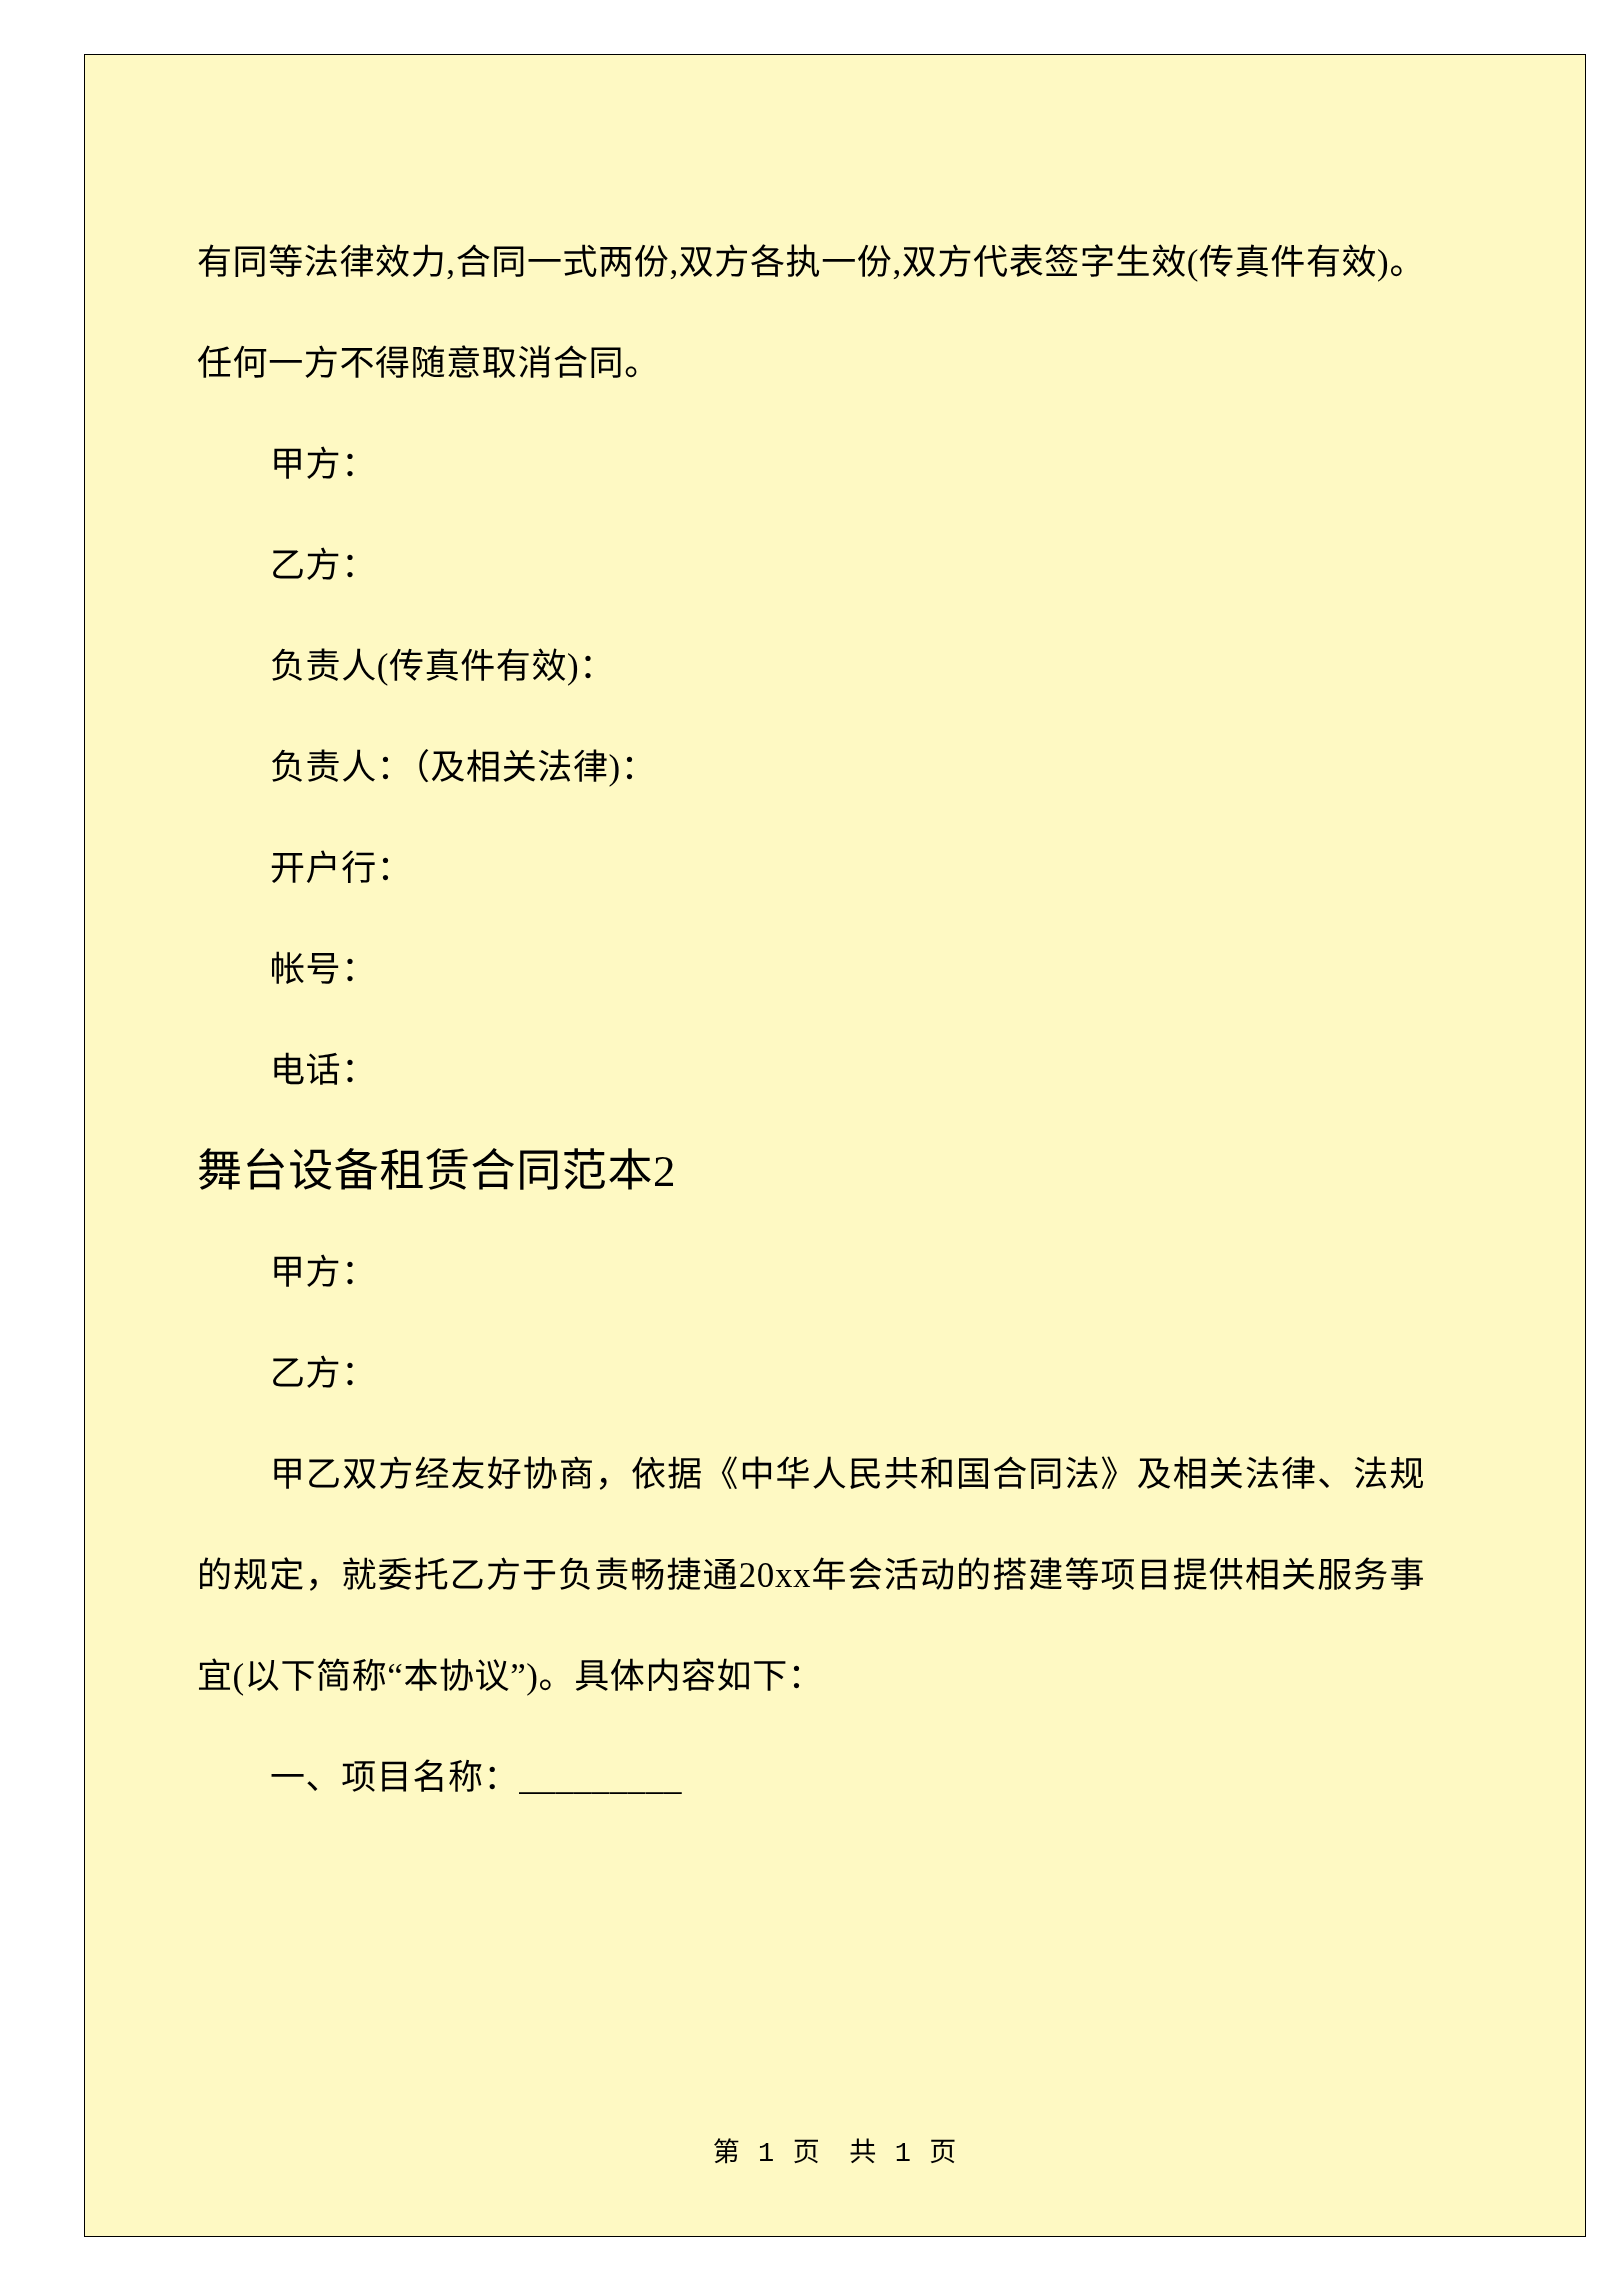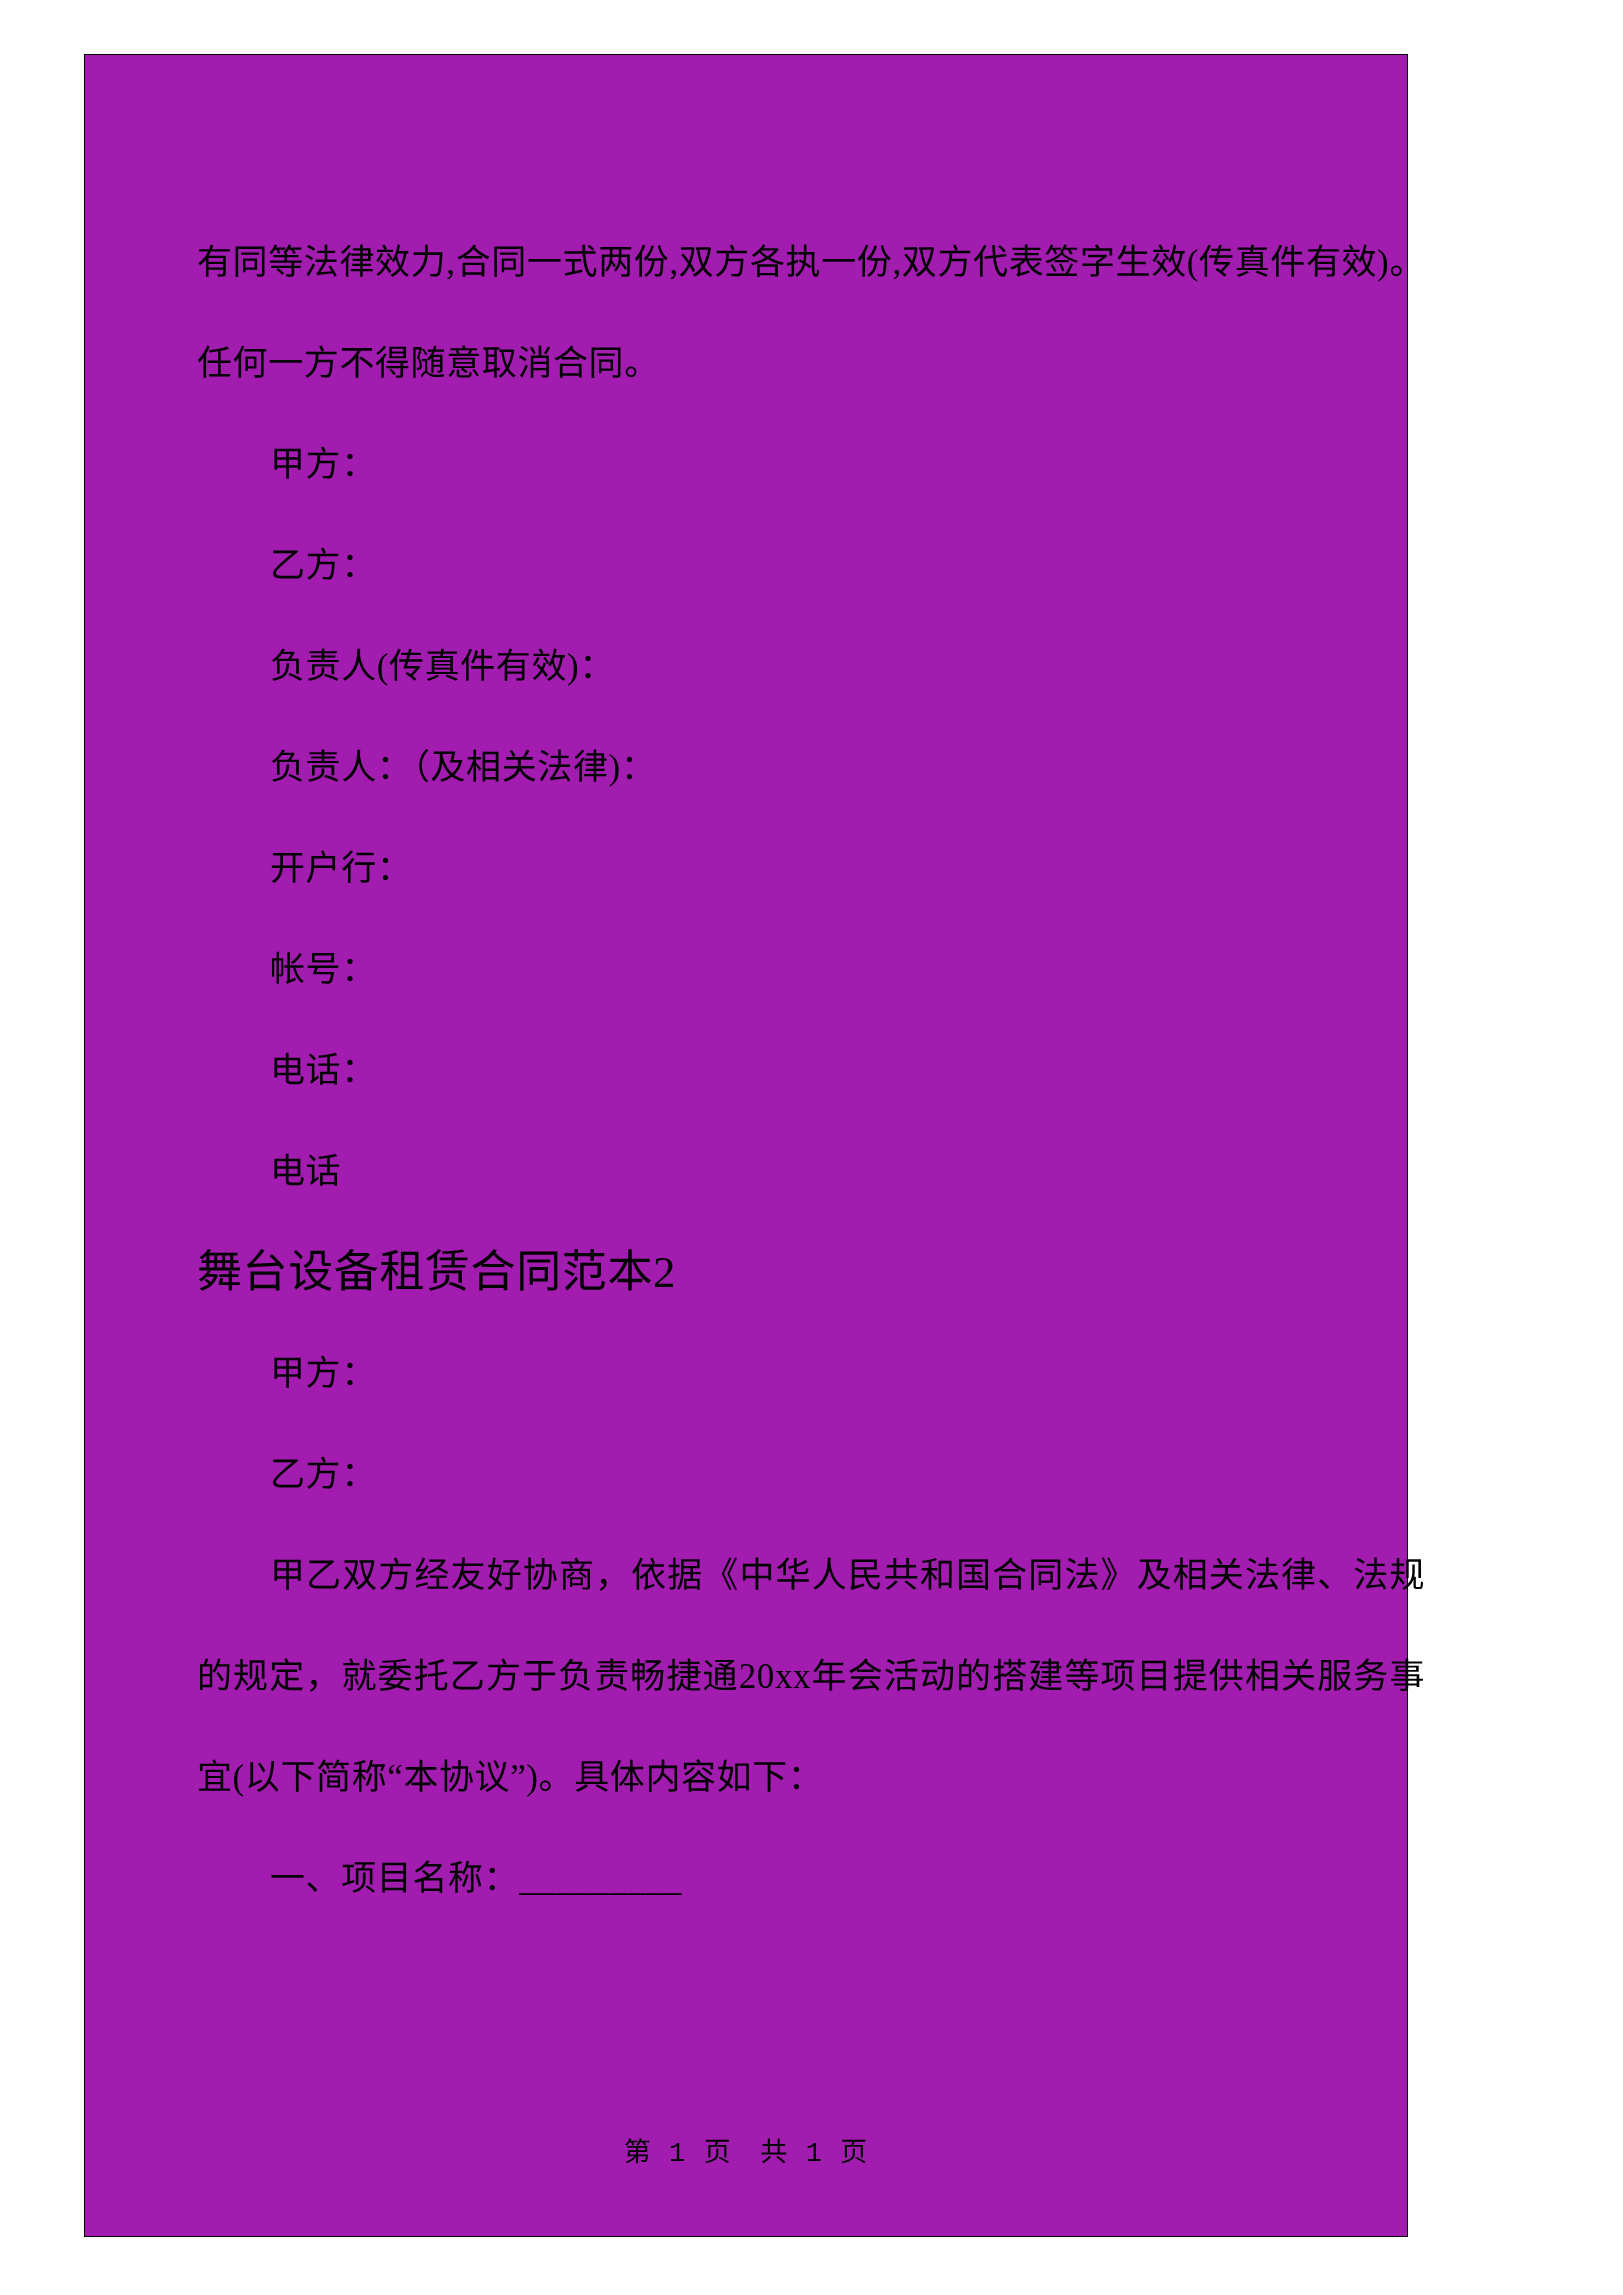--- a/index.html
+++ b/index.html
@@ -11,25 +11,25 @@
     width: 1623px;
     height: 2295px;
     font-family: "Liberation Serif", "DejaVu Serif", serif;
     color: #000000;
     overflow: hidden;
   }
   .page {
     position: absolute;
     left: 84px;
     top: 54px;
-    width: 1324px;
+    width: 1502px;
     height: 2183px;
     border: 1.7px solid #000000;
     box-sizing: border-box;
-    background: #a21caf;
+    background: #fef9c3;
     padding-left: 26px;
   }
   .content {
     position: absolute;
     left: 112px;
     top: 157px;
     width: 1228px;
   }
   .para {
     font-size: 35px;
@@ -71,21 +71,20 @@
 <div class="page">
   <div class="content">
     <p class="para noindent">有同等法律效力,合同一式两份,双方各执一份,双方代表签字生效(传真件有效)。任何一方不得随意取消合同。</p>
     <p class="para indent">甲方：</p>
     <p class="para indent">乙方：</p>
     <p class="para indent">负责人(传真件有效)：</p>
     <p class="para indent">负责人：（及相关法律)：</p>
     <p class="para indent">开户行：</p>
     <p class="para indent">帐号：</p>
     <p class="para indent">电话：</p>
-    <p class="para indent">电话</p>
     <p class="title-line">舞台设备租赁合同范本2</p>
     <p class="para indent">甲方：</p>
     <p class="para indent">乙方：</p>
     <p class="para indent">甲乙双方经友好协商，依据《中华人民共和国合同法》及相关法律、法规的规定，就委托乙方于负责畅捷通20xx年会活动的搭建等项目提供相关服务事宜(以下简称“本协议”)。具体内容如下：</p>
     <p class="para indent">一、项目名称：_________</p>
   </div>
 
   <div class="footer">
     <span>第 1 页</span>
     <span>共 1 页</span>

